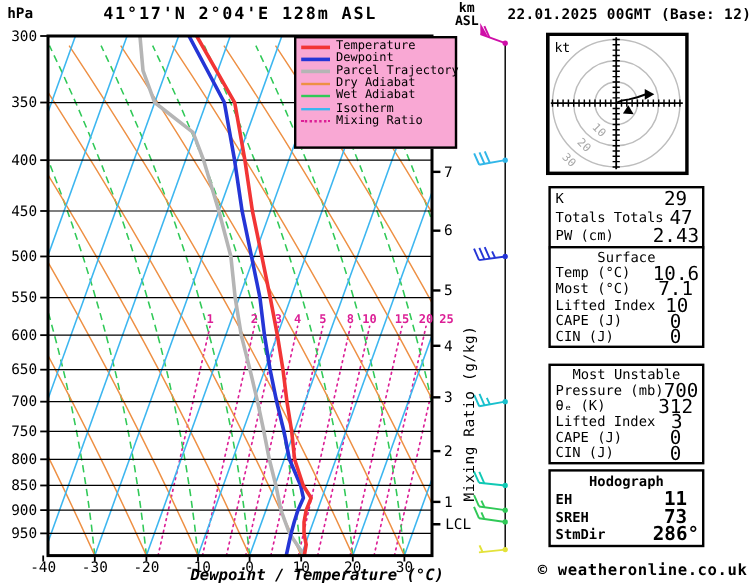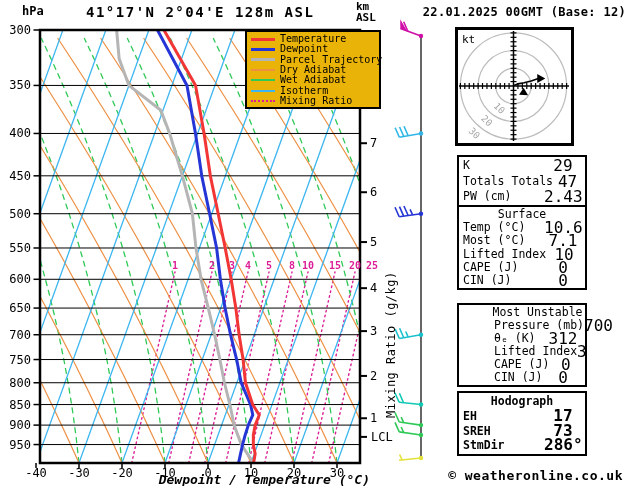--- a/index.html
+++ b/index.html
@@ -1,40 +1,40 @@
 <!DOCTYPE html>
 <html><head>
 <meta charset="utf-8">
 <style>
   html,body{margin:0;padding:0;background:#fff;}
   .wrap{position:relative;width:629px;height:486px;background:#fff;overflow:hidden;
         font-family:"DejaVu Sans Mono","DejaVu Sans",monospace;color:#000;}
   .abs{position:absolute;}
-  #hpa-label{left:22px;top:4px;font-size:12px;font-weight:bold;}
+  #hpa-label{left:6px;top:4px;font-size:12px;font-weight:bold;}
   #station-title{left:50px;top:4px;font-size:14px;font-weight:bold;letter-spacing:1.5px;white-space:pre;margin-left:36px;}
   #datetime{right:3px;top:5px;font-size:12px;font-weight:bold;letter-spacing:.3px;white-space:pre;}
-  #kmasl{left:356px;top:1px;width:36px;text-align:left;font-size:11px;font-weight:bold;line-height:11px;}
+  #kmasl{left:371px;top:1px;width:36px;text-align:center;font-size:11px;font-weight:bold;line-height:11px;}
   #skewt{left:0;top:0;}
   #hodo{left:455px;top:27px;}
-  #legend{left:245px;top:30px;width:128px;border:2px solid #000;background:#eab308;padding:2px 0 1px 4px;}
+  #legend{left:245px;top:30px;width:128px;border:2px solid #000;background:#f9a8d4;padding:2px 0 16px 4px;}
   .leg-row{display:flex;align-items:center;height:10.3px;}
   .leg-swatch{display:inline-block;width:24px;margin-right:5px;flex:none;}
   .leg-label{font-size:10px;line-height:10px;white-space:pre;}
   #mix-axis-label{left:384px;top:418px;transform:rotate(-90deg);transform-origin:0 0;
                   width:190px;font-size:12px;letter-spacing:.5px;white-space:pre;}
   #x-axis-title{left:40px;top:472px;width:330px;text-align:right;font-size:13px;font-weight:bold;white-space:pre;font-style:italic;}
   #stats{left:457px;top:155px;width:130px;}
   .sbox{position:absolute;left:0;width:126px;border:2px solid #000;background:#fff;padding:1px 0;}
   .sbox-title{text-align:center;font-size:11.5px;}
   .srow{display:flex;padding:0 3px 0 4px;}
   .slbl{flex:1;font-size:11.5px;white-space:pre;}
   .sval{width:38px;font-size:16px;text-align:center;white-space:pre;}
   .sbox1{top:0;}   .sbox1 .srow,.sbox1 .sbox-title{line-height:15.5px;}
   .sbox2{top:50px;}.sbox2 .srow,.sbox2 .sbox-title{line-height:13.2px;}
-  .sbox3{top:148px;}.sbox3 .srow,.sbox3 .sbox-title{line-height:13px;margin-left:31px;}
+  .sbox3{top:148px;}.sbox3 .srow,.sbox3 .sbox-title{line-height:13px;}
   .sbox4{top:236px;}.sbox4 .srow,.sbox4 .sbox-title{line-height:14.8px;font-weight:bold;}
   #copyright{right:6px;top:468px;font-size:13px;font-weight:bold;letter-spacing:.5px;}
   svg text{font-family:"DejaVu Sans Mono","DejaVu Sans",monospace;}
 </style>
 </head>
 <body>
 
 <div class="wrap">
   <div class="abs" id="hpa-label">hPa</div>
   <div class="abs" id="station-title">41°17'N 2°04'E 128m ASL</div>
@@ -411,21 +411,21 @@
         </div>
         <div class="srow">
           <span class="slbl">CIN (J)</span>
           <span class="sval">0</span>
         </div>
       </div>
       <div class="sbox sbox4">
         <div class="sbox-title">Hodograph</div>
         <div class="srow">
           <span class="slbl">EH</span>
-          <span class="sval">17</span>
+          <span class="sval">11</span>
         </div>
         <div class="srow">
           <span class="slbl">SREH</span>
           <span class="sval">73</span>
         </div>
         <div class="srow">
           <span class="slbl">StmDir</span>
           <span class="sval">286°</span>
         </div>
       </div>

